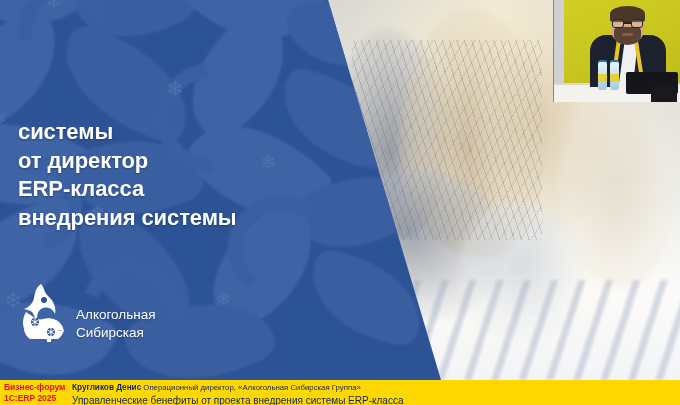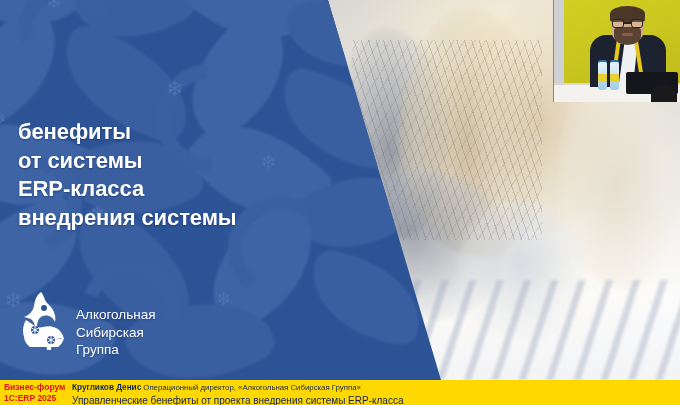--- a/index.html
+++ b/index.html
@@ -254,22 +254,22 @@
 
         <div class="snowflake" style="left:206px; top:118px; font-size:21px;">❄</div>
         <div class="snowflake" style="left:32px;  top:150px; font-size:17px;">❄</div>
         <div class="snowflake" style="left:300px; top:192px; font-size:20px;">❄</div>
         <div class="snowflake" style="left:130px; top:244px; font-size:18px;">❄</div>
         <div class="snowflake" style="left:44px;  top:330px; font-size:22px;">❄</div>
         <div class="snowflake" style="left:256px; top:330px; font-size:18px;">❄</div>
       </div>
 
       <div id="title">
-        <span class="tline">бенефиты</span>
-        <span class="tline">от системы</span>
+        <span class="tline">системы</span>
+        <span class="tline">от директор</span>
         <span class="tline">ERP-класса</span>
         <span class="tline">внедрения системы</span>
       </div>
 
       <div id="logo">
         <svg id="logo-mark" viewBox="0 0 44 60">
           <g fill="#ffffff">
             <path d="M21 2c-3 2-5 5-6 9-1 4-1 7-3 10-2 3-5 5-8 6 3 1 6 1 8 3 2 2 3 5 3 8l2-1c0-4 1-8 4-10 3-2 7-2 10 0 2 1 3 3 4 5 1-4 0-8-2-12-2-4-6-6-8-10-1-3-2-6-4-8z"></path>
             <path d="M6 30c-2 3-3 7-3 11 0 5 2 9 5 12 2-3 5-4 8-4 3 0 6 1 8 3 2 2 3 5 3 8h4c0-4 1-8 4-10 3-2 6-2 9-1-1-5-4-9-8-11-4-2-9-2-13-1-4 1-8 0-11-3-2-1-4-3-6-4z"></path>
             <path d="M4 48c1 4 3 7 6 9h28c3-2 5-5 6-9-3 1-6 1-9 0-3-1-5-3-8-3-3 0-5 2-8 3-3 1-6 1-9 0-2 0-4 0-6 0z"></path>
@@ -280,21 +280,20 @@
             <circle cx="24" cy="18" r="3"></circle>
           </g>
           <g stroke="#ffffff" stroke-width="1" stroke-linecap="round">
             <path d="M15 36v8M11.5 38l7 4M18.5 38l-7 4"></path>
             <path d="M31 46v8M27.5 48l7 4M34.5 48l-7 4"></path>
           </g>
         </svg>
         <div id="logo-text">
           <span>Алкогольная</span>
           <span>Сибирская</span>
-          <span>Группа</span>
         </div>
       </div>
     </div>
 
     <div id="webcam">
       <div id="cam-bg"></div>
       <div id="cam-wallL"></div>
       <div id="cam-desk"></div>
       <div id="cam-desk-edge"></div>
       <div id="cam-body"></div>

